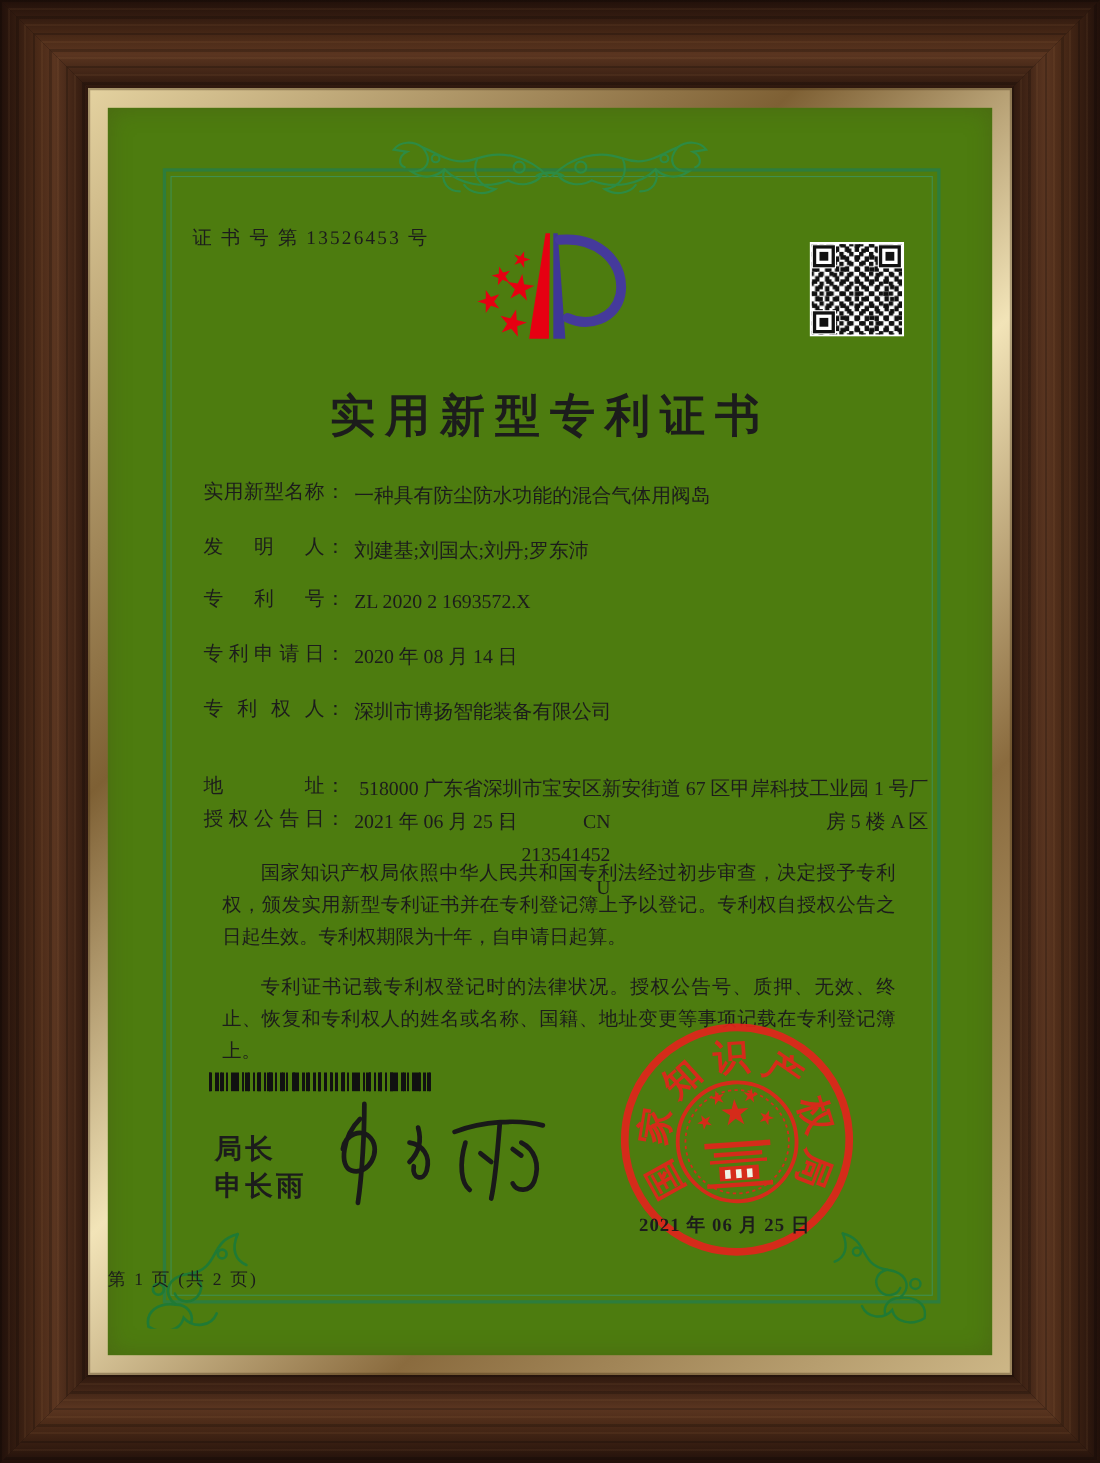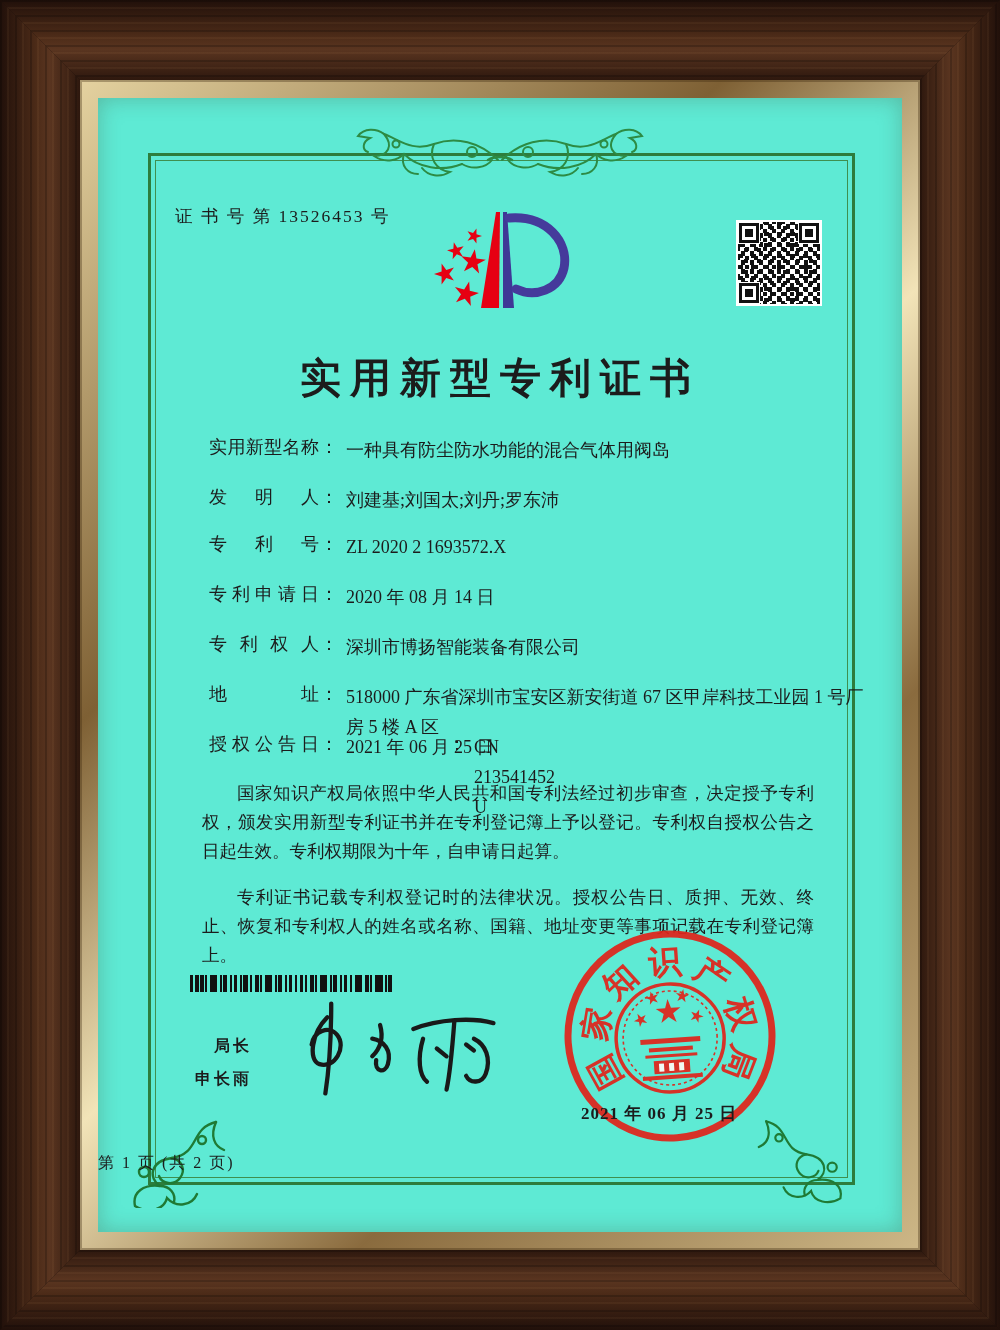--- a/index.html
+++ b/index.html
@@ -19,53 +19,53 @@
     clip-path:polygon(0 0,100% 80px,100% calc(100% - 80px),0 100%);
     background:repeating-linear-gradient(90deg,rgba(0,0,0,.20) 0 2px,transparent 2px 7px,rgba(255,190,120,.05) 7px 9px,transparent 9px 15px),
       linear-gradient(90deg,#21100a,#4c2b18 45%,#5a3520 62%,#2e180e);}
   .wood-right{right:0;top:0;bottom:0;width:80px;
     clip-path:polygon(100% 0,100% 100%,0 calc(100% - 80px),0 80px);
     background:repeating-linear-gradient(90deg,rgba(0,0,0,.20) 0 2px,transparent 2px 7px,rgba(255,190,120,.05) 7px 9px,transparent 9px 15px),
       linear-gradient(270deg,#21100a,#4c2b18 45%,#5a3520 62%,#2e180e);}
   .gold{position:absolute;inset:80px;
     background:linear-gradient(135deg,#e4d2a0,#7e6034 32%,#f2e4b8 52%,#8a6b3e 72%,#cdb787);
     box-shadow:inset 0 0 0 2px rgba(60,40,15,.35);}
-  .paper{position:absolute;inset:98px;background:#5eead4;
+  .paper{position:absolute;inset:98px;background:#4d7c0f;
     box-shadow:inset 0 0 22px rgba(70,55,30,.28);}
   
   .green-border{position:absolute;left:50px;top:55px;right:47px;bottom:47px;
     border:3px solid #2d7d3d;}
   .green-border::after{content:"";position:absolute;inset:4px;border:1px solid #3f8f4f;}
   .ornament{position:absolute;}
   
   .cert-no{position:absolute;left:77px;top:106px;font-size:17.5px;letter-spacing:2px;}
   .logo{position:absolute;left:320px;top:98px;}
   .qr{position:absolute;left:638px;top:122px;width:86px;height:86px;}
   .title{position:absolute;left:0;right:0;top:241px;margin:12px;text-align:center;
     font-size:41px;font-weight:bold;letter-spacing:9px;}
   
   .row{position:absolute;left:87px;display:flex;align-items:flex-start;font-size:18px;}
-  .row .label{display:inline-block;width:110px;text-align:justify;text-align-last:justify;white-space:nowrap;margin-left:24px;}
+  .row .label{display:inline-block;width:110px;text-align:justify;text-align-last:justify;white-space:nowrap;}
   .row .colon{margin:0 8px 0 1px;}
-  .row .value{max-width:522px;line-height:30px;}
-  .r1{top:337px}.r2{top:387px}.r3{top:434px}.r4{top:484px}.r5{top:534px}.r6{top:584px}
+  .row .value{max-width:522px;line-height:30px;text-align:right;}
+  .r1{top:337px}.r2{top:387px}.r3{top:434px}.r4{top:484px}.r5{top:534px}.r6{top:604px}
   .grant{top:634px}
   .grant .group2{position:absolute;left:262px;display:flex;}
   .grant .group2 .label{width:112px;}
   
   .paras{position:absolute;left:87px;top:664px;width:646px;font-size:17.5px;
     line-height:29px;text-align:justify;}
   .paras p{margin:17px;text-indent:2em;}
   
   .barcode{position:absolute;left:92px;top:877px;width:204px;height:17px;background:
     repeating-linear-gradient(90deg,#111 0 2px,transparent 2px 5px),
     repeating-linear-gradient(90deg,#111 0 3px,transparent 3px 11px),
     repeating-linear-gradient(90deg,transparent 0 7px,#111 7px 9px,transparent 9px 23px);}
   .officer{position:absolute;left:97px;top:931px;font-family:"Liberation Sans","DejaVu Sans",sans-serif;
-    font-weight:600;font-size:16px;line-height:33px;letter-spacing:3px;text-align:right;}
+    font-weight:600;font-size:25px;line-height:33px;letter-spacing:3px;}
   .signature{position:absolute;left:200px;top:898px;}
   .seal{position:absolute;left:462px;top:828px;opacity:.93;}
   .seal-date{position:absolute;left:470px;top:1004px;width:182px;text-align:center;
     font-size:17px;font-weight:600;letter-spacing:1px;}
   .footer{position:absolute;left:0;right:70px;top:1055px;text-align:left;font-size:16px;letter-spacing:2px;}
 </style>
 </head>
 <body>
 
 <div class="scene">
@@ -202,21 +202,21 @@
         <span class="colon">：</span>
       <span class="value">2021 年 06 月 25 日</span>
       <span class="group2">
           <span class="colon">：</span>
         <span class="value">CN 213541452 U</span>
       </span>
     </div>
 
     <div class="paras">
       <p>国家知识产权局依照中华人民共和国专利法经过初步审查，决定授予专利权，颁发实用新型专利证书并在专利登记簿上予以登记。专利权自授权公告之日起生效。专利权期限为十年，自申请日起算。</p>
-      <p>专利证书记载专利权登记时的法律状况。授权公告日、质押、无效、终止、恢复和专利权人的姓名或名称、国籍、地址变更等事项记载在专利登记簿上。</p>
+      <p>专利证书记载专利权登记时的法律状况。授权公告号、质押、无效、终止、恢复和专利权人的姓名或名称、国籍、地址变更等事项记载在专利登记簿上。</p>
     </div>
 
     <div class="barcode"></div>
 
     <div class="officer">
       <div>局长</div>
       <div>申长雨</div>
     </div>
 
     <svg class="signature" width="215" height="105" viewBox="0 0 220 100">

